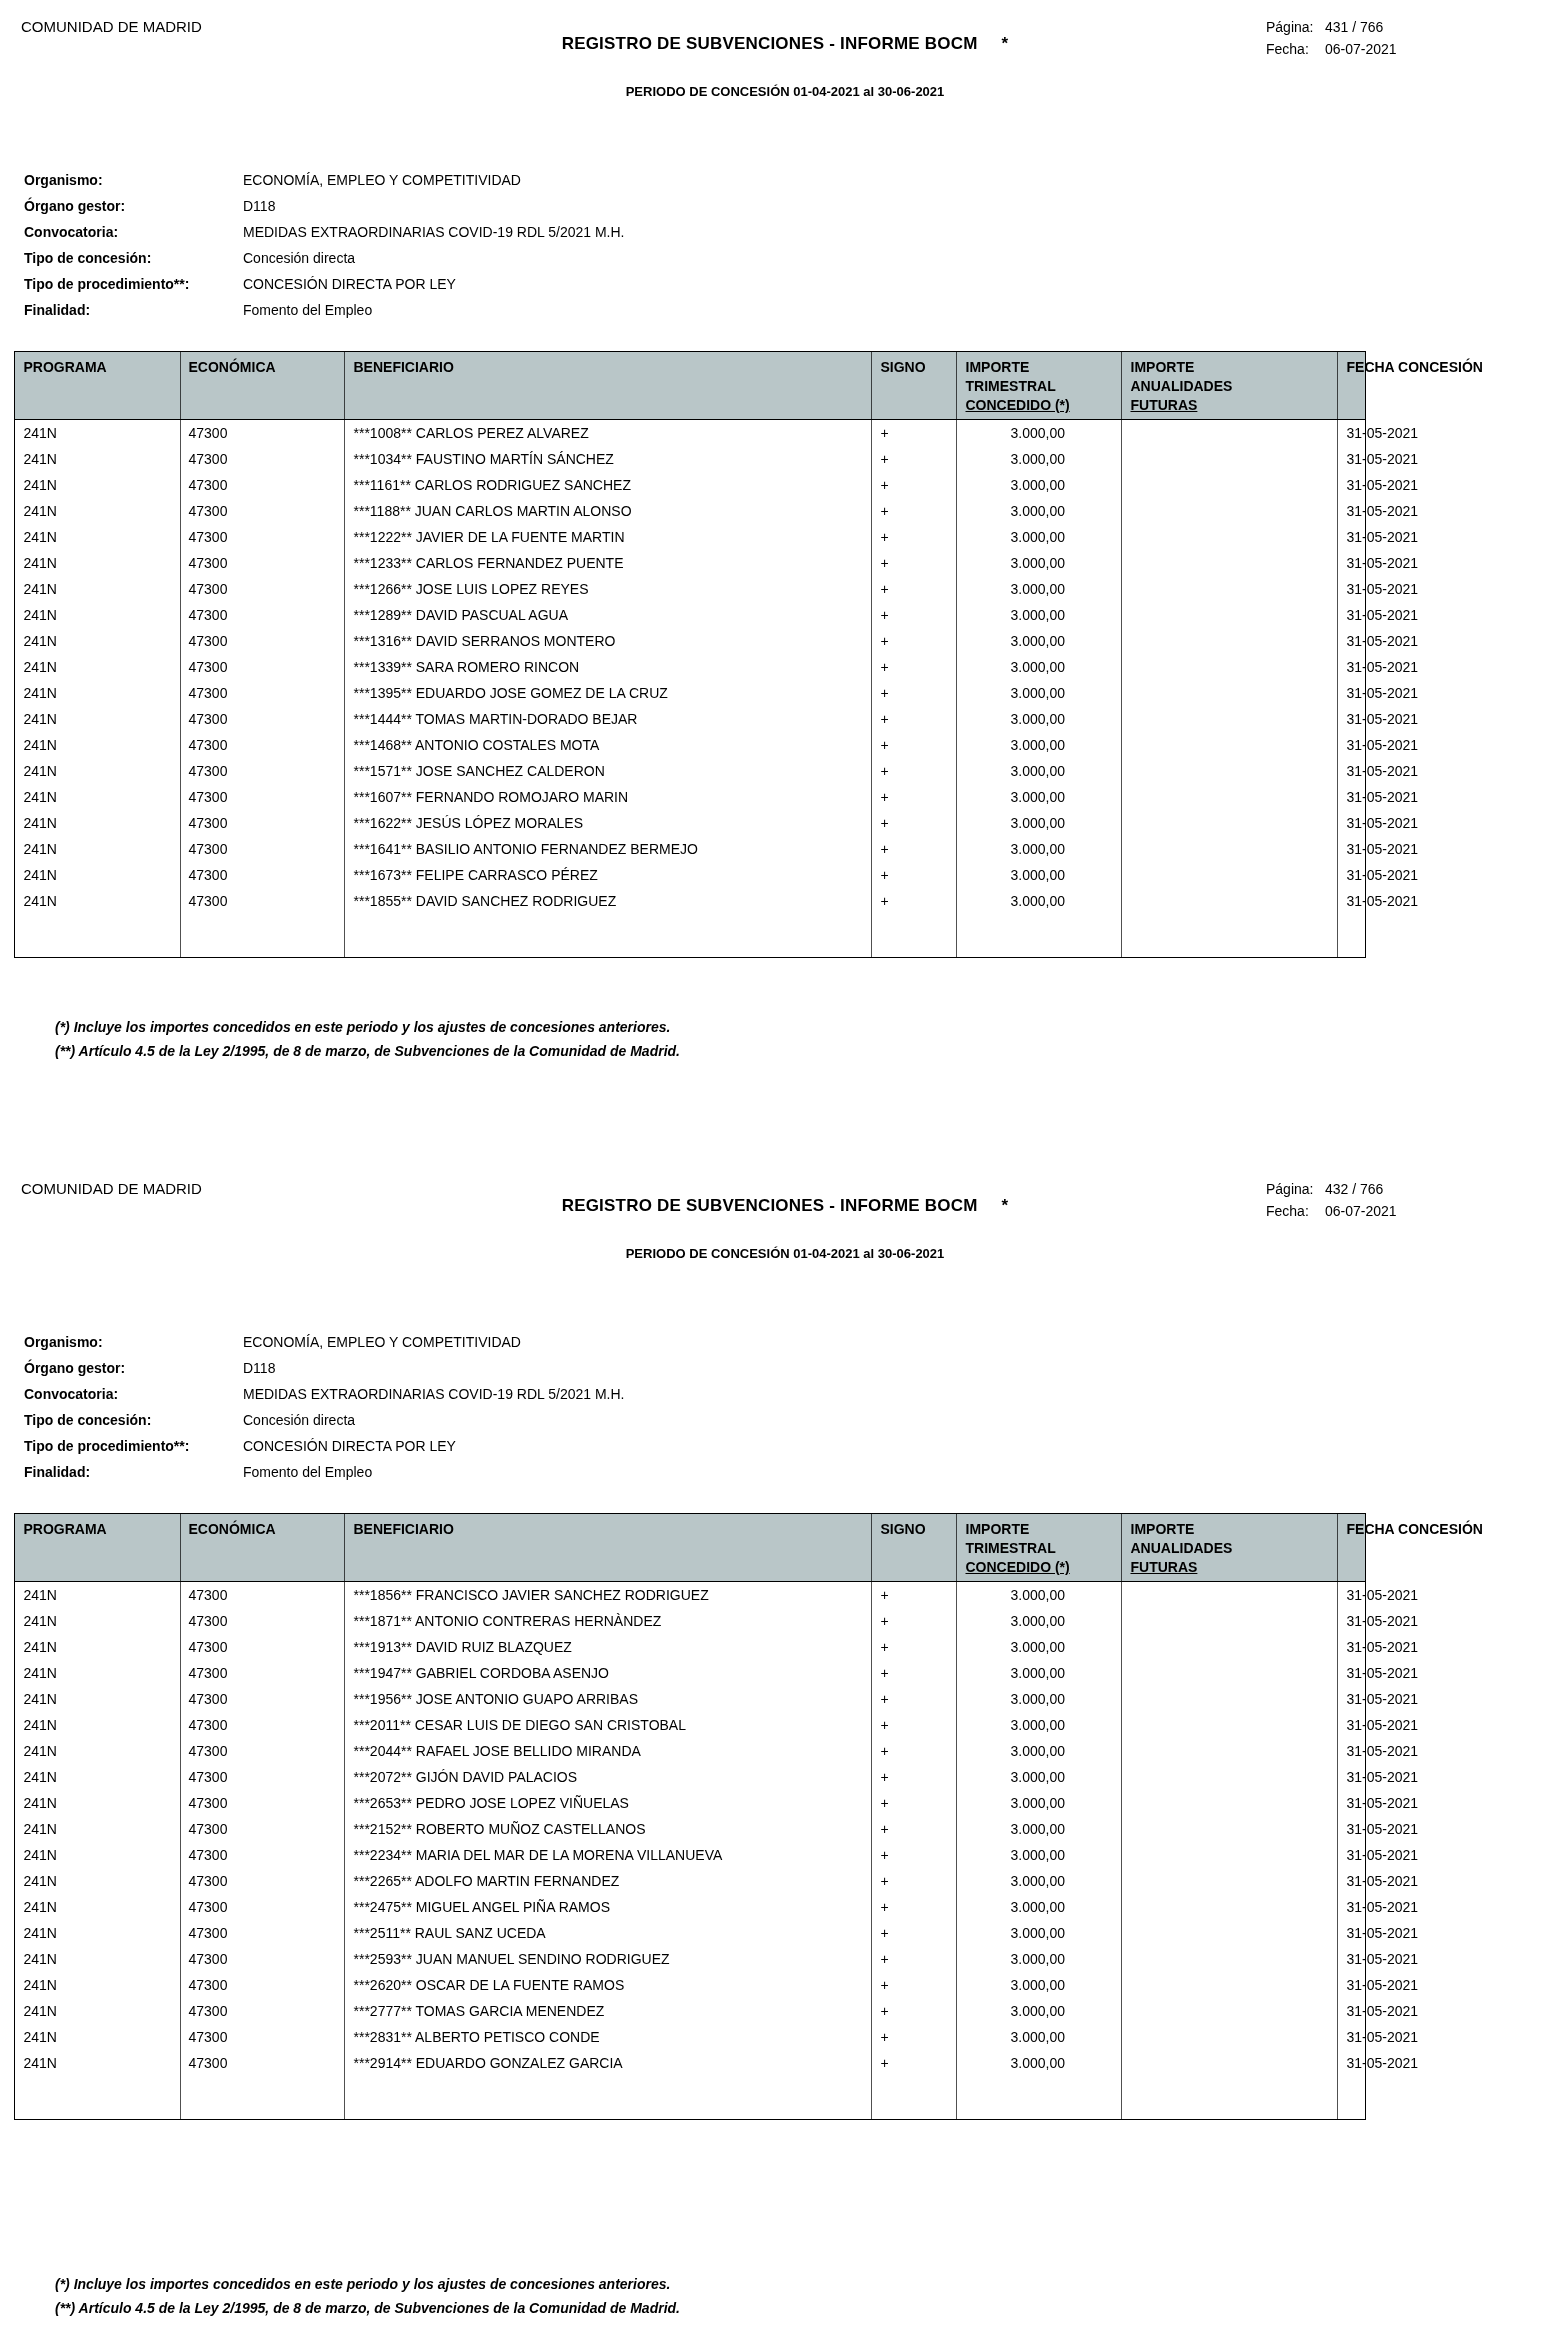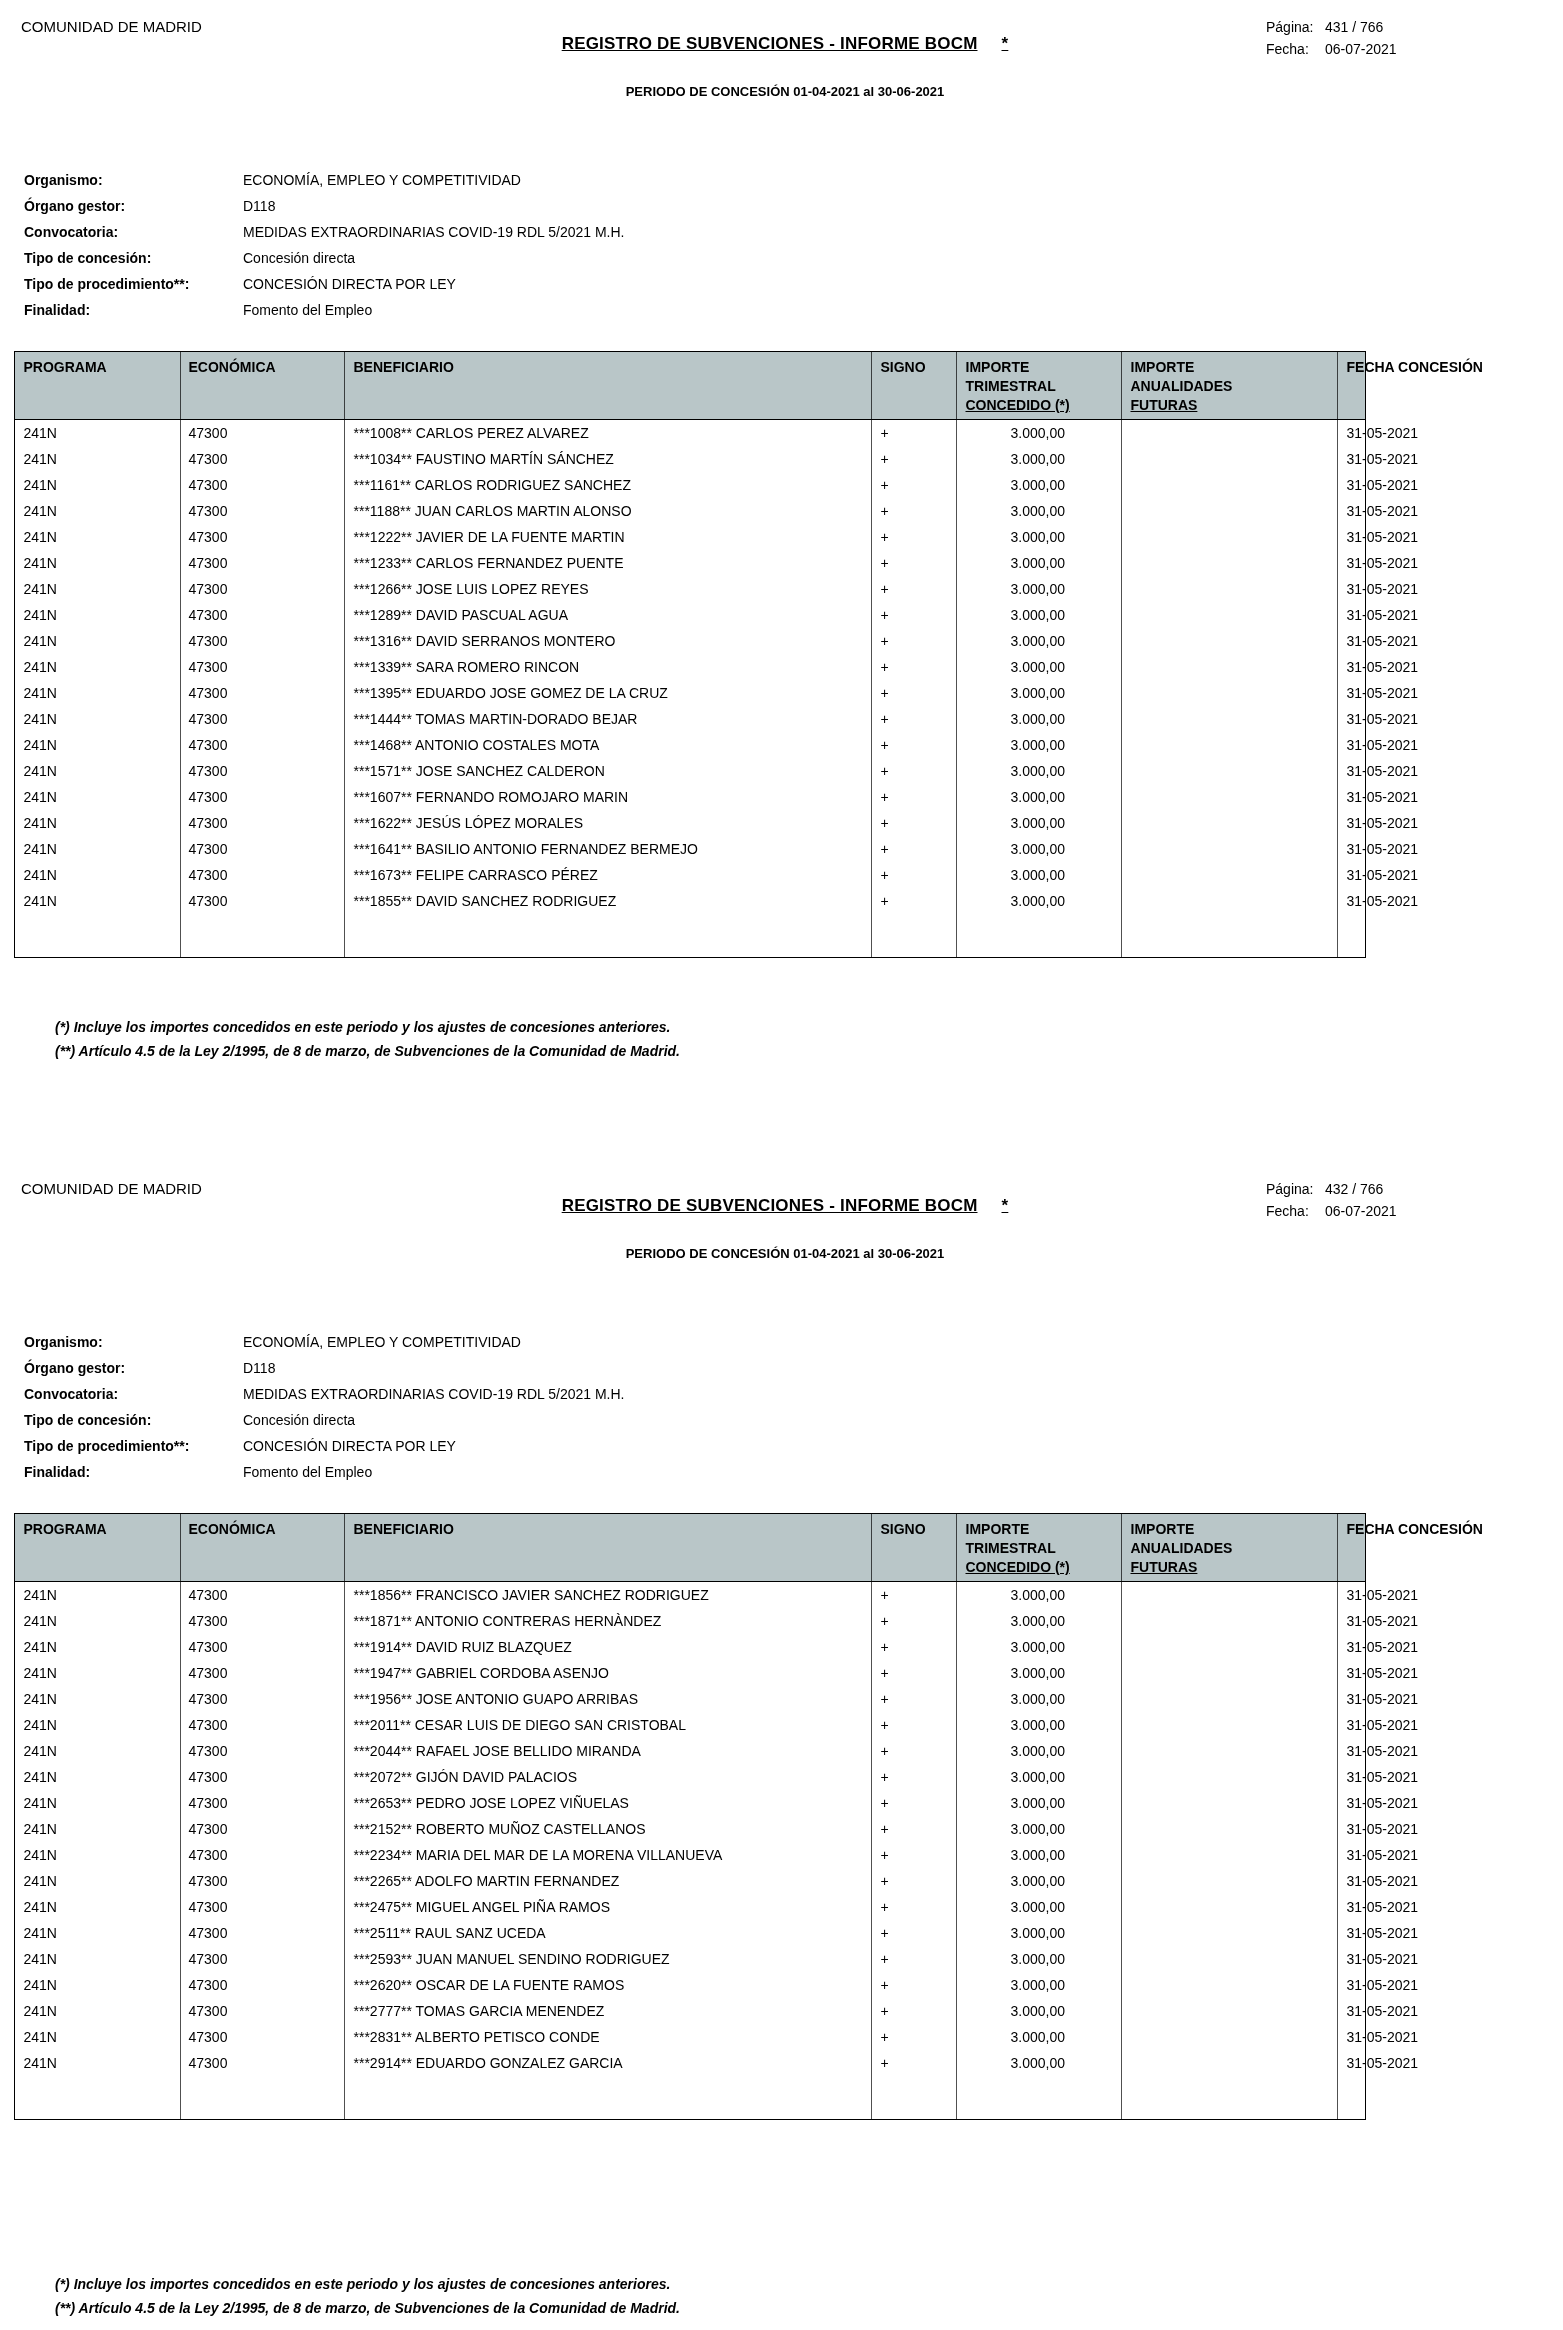--- a/index.html
+++ b/index.html
@@ -9,21 +9,21 @@
   *{margin:0;padding:0;box-sizing:border-box;}
   body{
     width:1564px;min-height:2330px;background:#ffffff;color:#000;
     font-family:"Liberation Sans", sans-serif;
   }
   .page{padding-top:15.6px;}
   .page.second{margin-top:99px;}
   .page-top{display:grid;grid-template-columns:304px 1fr 298px;align-items:start;gap:24px;}
   .corner{font-size:15px;padding-left:21px;padding-top:2.8px;}
   .titles{text-align:center;}
-  .doc-title{font-size:17px;font-weight:bold;margin-top:18.4px;letter-spacing:0.2px;text-decoration:underline;}
+  .doc-title{font-size:17px;font-weight:bold;margin-top:18.4px;letter-spacing:0.2px;}
   .doc-title .star{margin-left:24px;}
   .doc-subtitle{font-size:13px;font-weight:bold;margin-top:30px;}
   .pageinfo{font-size:14px;line-height:22px;}
   .pi-label{display:inline-block;width:59px;}
   .meta{margin:68px 0 0 24px;font-size:14px;line-height:26px;}
   .meta-row{display:flex;}
   .ml{font-weight:bold;width:219px;flex:0 0 219px;}
   .mv{white-space:nowrap;}
   .rtable{margin:28px 14px 0 14px;width:1352px;border:1.4px solid #000;}
   .gridlines{
@@ -219,21 +219,21 @@
           <div>ANUALIDADES</div>
           <div class="u">FUTURAS</div>
         </div>
         <div class="th">
           <div>FECHA CONCESIÓN</div>
         </div>
       </div>
     <div class="tbody gridlines">
         <div class="tr"><div class="td c0">241N</div><div class="td c1">47300</div><div class="td c2">***1856** FRANCISCO JAVIER SANCHEZ RODRIGUEZ</div><div class="td c3">+</div><div class="td c4">3.000,00</div><div class="td c5"></div><div class="td c6">31-05-2021</div></div>
         <div class="tr"><div class="td c0">241N</div><div class="td c1">47300</div><div class="td c2">***1871** ANTONIO CONTRERAS HERNÀNDEZ</div><div class="td c3">+</div><div class="td c4">3.000,00</div><div class="td c5"></div><div class="td c6">31-05-2021</div></div>
-        <div class="tr"><div class="td c0">241N</div><div class="td c1">47300</div><div class="td c2">***1914** DAVID RUIZ BLAZQUEZ</div><div class="td c3">+</div><div class="td c4">3.000,00</div><div class="td c5"></div><div class="td c6">31-05-2021</div></div>
+        <div class="tr"><div class="td c0">241N</div><div class="td c1">47300</div><div class="td c2">***1913** DAVID RUIZ BLAZQUEZ</div><div class="td c3">+</div><div class="td c4">3.000,00</div><div class="td c5"></div><div class="td c6">31-05-2021</div></div>
         <div class="tr"><div class="td c0">241N</div><div class="td c1">47300</div><div class="td c2">***1947** GABRIEL CORDOBA ASENJO</div><div class="td c3">+</div><div class="td c4">3.000,00</div><div class="td c5"></div><div class="td c6">31-05-2021</div></div>
         <div class="tr"><div class="td c0">241N</div><div class="td c1">47300</div><div class="td c2">***1956** JOSE ANTONIO GUAPO ARRIBAS</div><div class="td c3">+</div><div class="td c4">3.000,00</div><div class="td c5"></div><div class="td c6">31-05-2021</div></div>
         <div class="tr"><div class="td c0">241N</div><div class="td c1">47300</div><div class="td c2">***2011** CESAR LUIS DE DIEGO SAN CRISTOBAL</div><div class="td c3">+</div><div class="td c4">3.000,00</div><div class="td c5"></div><div class="td c6">31-05-2021</div></div>
         <div class="tr"><div class="td c0">241N</div><div class="td c1">47300</div><div class="td c2">***2044** RAFAEL JOSE BELLIDO MIRANDA</div><div class="td c3">+</div><div class="td c4">3.000,00</div><div class="td c5"></div><div class="td c6">31-05-2021</div></div>
         <div class="tr"><div class="td c0">241N</div><div class="td c1">47300</div><div class="td c2">***2072** GIJÓN DAVID PALACIOS</div><div class="td c3">+</div><div class="td c4">3.000,00</div><div class="td c5"></div><div class="td c6">31-05-2021</div></div>
         <div class="tr"><div class="td c0">241N</div><div class="td c1">47300</div><div class="td c2">***2653** PEDRO JOSE LOPEZ VIÑUELAS</div><div class="td c3">+</div><div class="td c4">3.000,00</div><div class="td c5"></div><div class="td c6">31-05-2021</div></div>
         <div class="tr"><div class="td c0">241N</div><div class="td c1">47300</div><div class="td c2">***2152** ROBERTO MUÑOZ CASTELLANOS</div><div class="td c3">+</div><div class="td c4">3.000,00</div><div class="td c5"></div><div class="td c6">31-05-2021</div></div>
         <div class="tr"><div class="td c0">241N</div><div class="td c1">47300</div><div class="td c2">***2234** MARIA DEL MAR DE LA MORENA VILLANUEVA</div><div class="td c3">+</div><div class="td c4">3.000,00</div><div class="td c5"></div><div class="td c6">31-05-2021</div></div>
         <div class="tr"><div class="td c0">241N</div><div class="td c1">47300</div><div class="td c2">***2265** ADOLFO MARTIN FERNANDEZ</div><div class="td c3">+</div><div class="td c4">3.000,00</div><div class="td c5"></div><div class="td c6">31-05-2021</div></div>
         <div class="tr"><div class="td c0">241N</div><div class="td c1">47300</div><div class="td c2">***2475** MIGUEL ANGEL PIÑA RAMOS</div><div class="td c3">+</div><div class="td c4">3.000,00</div><div class="td c5"></div><div class="td c6">31-05-2021</div></div>

